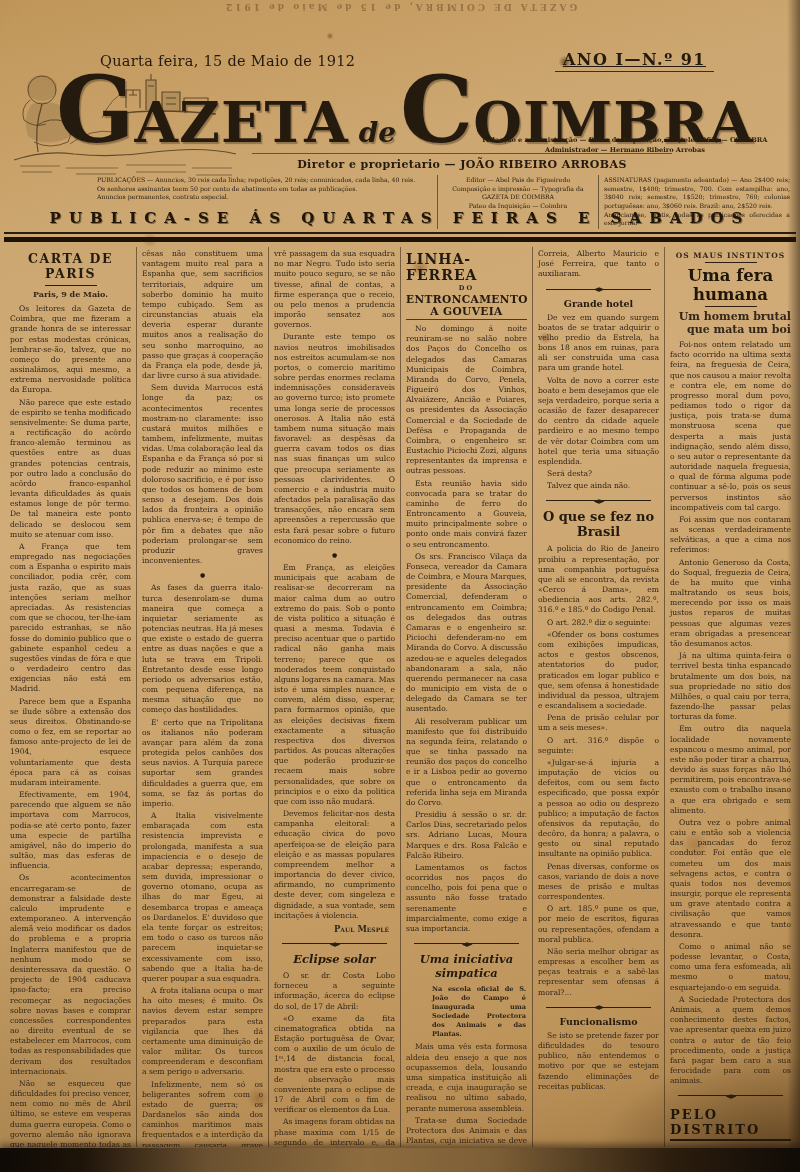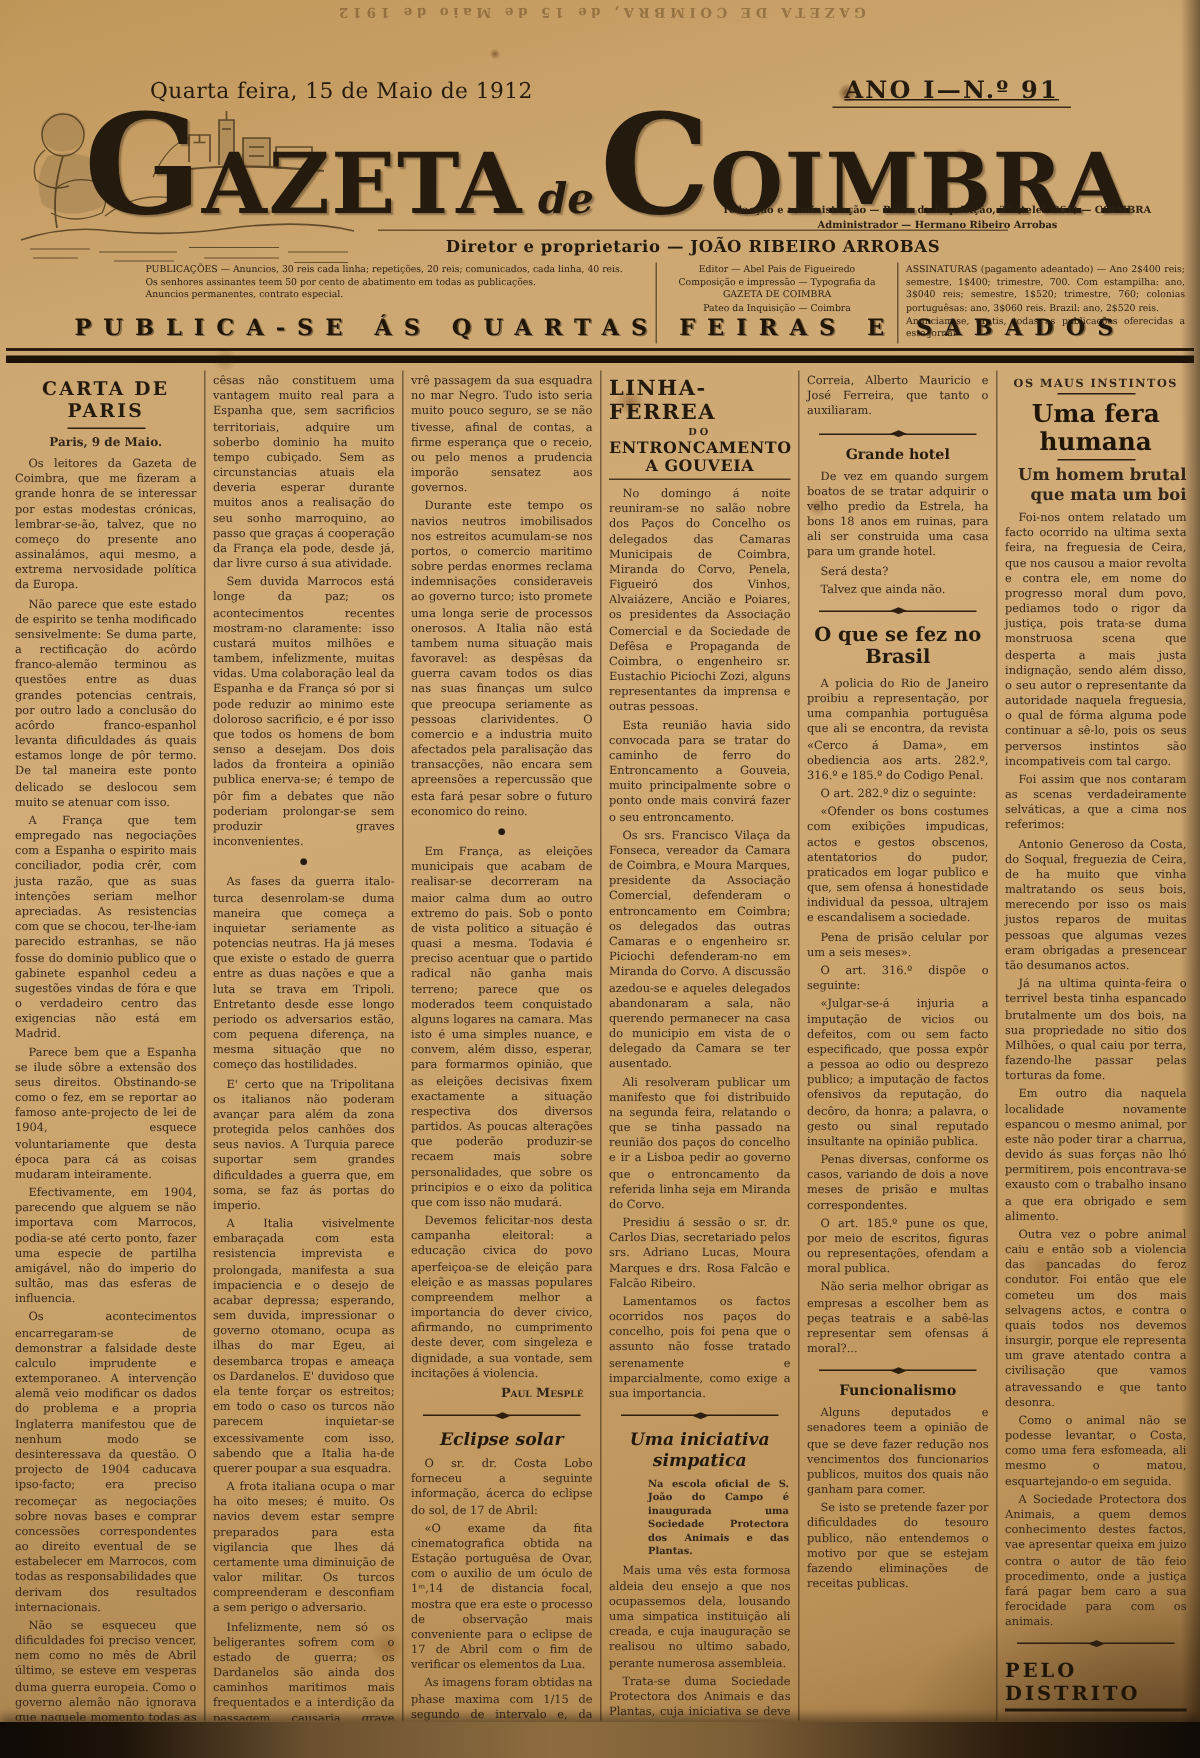--- a/index.html
+++ b/index.html
@@ -206,36 +206,36 @@
         <div class="h-italic">Uma iniciativa simpatica</div>
         <div class="lede">Na escola oficial de S. João do Campo é inaugurada uma Sociedade Protectora dos Animais e das Plantas.</div>
         <div class="para">Mais uma vês esta formosa aldeia deu ensejo a que nos ocupassemos dela, lousando uma simpatica instituição ali creada, e cuja inauguração se realisou no ultimo sabado, perante numerosa assembleia.</div>
         <div class="para">Trata-se duma Sociedade Protectora dos Animais e das Plantas, cuja iniciativa se deve ao professor daquela localidade sr. Pompeu Faria e Castro</div>
       </div>
       <div class="col">
         <div class="para-cont">Correia, Alberto Mauricio e José Ferreira, que tanto o auxiliaram.</div>
         <div class="ornament"></div>
         <div class="h-small">Grande hotel</div>
         <div class="para">De vez em quando surgem boatos de se tratar adquirir o velho predio da Estrela, ha bons 18 anos em ruinas, para ali ser construida uma casa para um grande hotel.</div>
+        <div class="para">Volta de novo a correr este boato e bem desejamos que ele seja verdadeiro, porque seria a ocasião de fazer desaparecer do centro da cidade aquele pardieiro e ao mesmo tempo de vêr dotar Coimbra com um hotel que teria uma situação esplendida.</div>
         <div class="para">Será desta?</div>
         <div class="para">Talvez que ainda não.</div>
         <div class="ornament"></div>
         <div class="h-brasil">O que se fez no Brasil</div>
         <div class="para">A policia do Rio de Janeiro proibiu a representação, por uma companhia portuguêsa que ali se encontra, da revista «Cerco á Dama», em obediencia aos arts. 282.º, 316.º e 185.º do Codigo Penal.</div>
         <div class="para">O art. 282.º diz o seguinte:</div>
         <div class="para">«Ofender os bons costumes com exibições impudicas, actos e gestos obscenos, atentatorios do pudor, praticados em logar publico e que, sem ofensa á honestidade individual da pessoa, ultrajem e escandalisem a sociedade.</div>
         <div class="para">Pena de prisão celular por um a seis meses».</div>
         <div class="para">O art. 316.º dispõe o seguinte:</div>
         <div class="para">«Julgar-se-á injuria a imputação de vicios ou defeitos, com ou sem facto especificado, que possa expôr a pessoa ao odio ou desprezo publico; a imputação de factos ofensivos da reputação, do decôro, da honra; a palavra, o gesto ou sinal reputado insultante na opinião publica.</div>
         <div class="para">Penas diversas, conforme os casos, variando de dois a nove meses de prisão e multas correspondentes.</div>
         <div class="para">O art. 185.º pune os que, por meio de escritos, figuras ou representações, ofendam a moral publica.</div>
         <div class="para">Não seria melhor obrigar as empresas a escolher bem as peças teatrais e a sabê-las representar sem ofensas á moral?...</div>
         <div class="ornament"></div>
         <div class="h-small">Funcionalismo</div>
-        <div class="para">Alguns deputados e senadores teem a opinião de que se deve fazer redução nos vencimentos dos funcionarios publicos, muitos dos quais não ganham para comer.</div>
         <div class="para">Se isto se pretende fazer por dificuldades do tesouro publico, não entendemos o motivo por que se estejam fazendo eliminações de receitas publicas.</div>
       </div>
       <div class="col">
         <div class="h-caps-small">OS MAUS INSTINTOS</div>
         <div class="shortrule"></div>
         <div class="h-fera">Uma fera humana</div>
         <div class="shortrule"></div>
         <div class="h-sub">Um homem brutal que mata um boi</div>
         <div class="para">Foi-nos ontem relatado um facto ocorrido na ultima sexta feira, na freguesia de Ceira, que nos causou a maior revolta e contra ele, em nome do progresso moral dum povo, pediamos todo o rigor da justiça, pois trata-se duma monstruosa scena que desperta a mais justa indignação, sendo além disso, o seu autor o representante da autoridade naquela freguesia, o qual de fórma alguma pode continuar a sê-lo, pois os seus perversos instintos são incompativeis com tal cargo.</div>
         <div class="para">Foi assim que nos contaram as scenas verdadeiramente selváticas, a que a cima nos referimos:</div>

